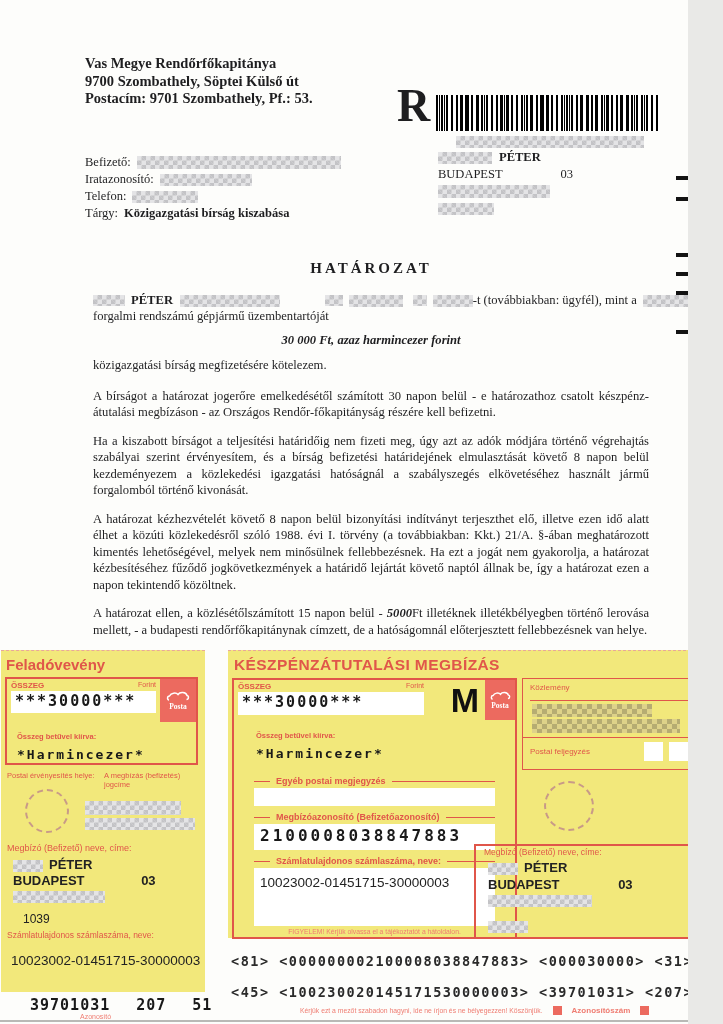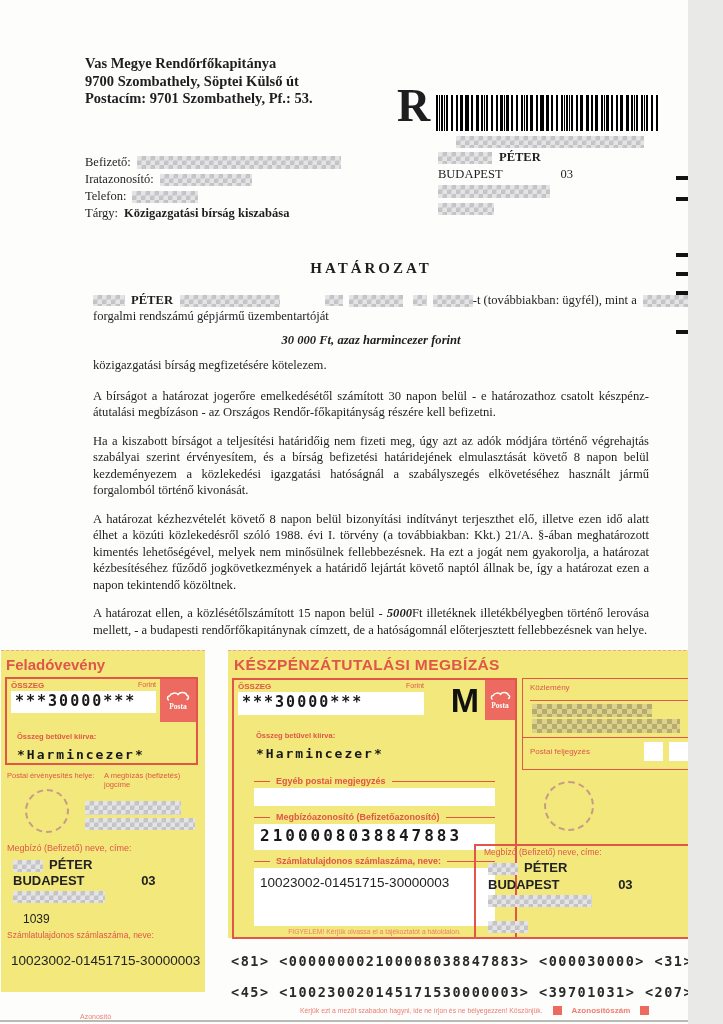--- a/index.html
+++ b/index.html
@@ -170,20 +170,25 @@
       <span>BUDAPEST</span>
       <span style="margin-left:53px;">03</span>
     </div>
     <span class="abs rd" style="left:12px;top:240px;width:92px;height:12px;"></span>
     <div class="abs sansv" style="left:22px;top:261px;font-size:12px;">1039</div>
 
     <span class="abs flabel" style="left:6px;top:279px;font-size:8.5px;font-weight:normal;">Számlatulajdonos számlaszáma, neve:</span>
     <div class="abs sansv" style="left:10px;top:302px;font-size:13.5px;">10023002-01451715-30000003</div>
   </div>
 
+  <div class="abs" style="left:30px;top:996px;width:210px;display:flex;gap:26px;">
+    <span class="mono" style="font-size:15px;letter-spacing:1px;">39701031</span>
+    <span class="mono" style="font-size:15px;letter-spacing:1px;">207</span>
+    <span class="mono" style="font-size:15px;letter-spacing:1px;">51</span>
+  </div>
   <div class="abs tinyred" style="left:80px;top:1013px;font-size:7px;">Azonosító</div>
 
   <div class="abs yellow transfer-top" style="left:228px;top:650px;width:478px;height:287px;">
     <div class="abs form-title" style="left:6px;top:5px;font-size:15.5px;letter-spacing:.4px;">KÉSZPÉNZÁTUTALÁSI MEGBÍZÁS</div>
 
     <div class="abs rbox" style="left:4px;top:27px;width:281px;height:257px;">
       <div style="display:flex;height:40px;">
         <div style="width:186px;padding:2px 4px 0 4px;">
           <div style="display:flex;justify-content:space-between;">
             <span class="flabel" style="font-size:8px;">ÖSSZEG</span>

